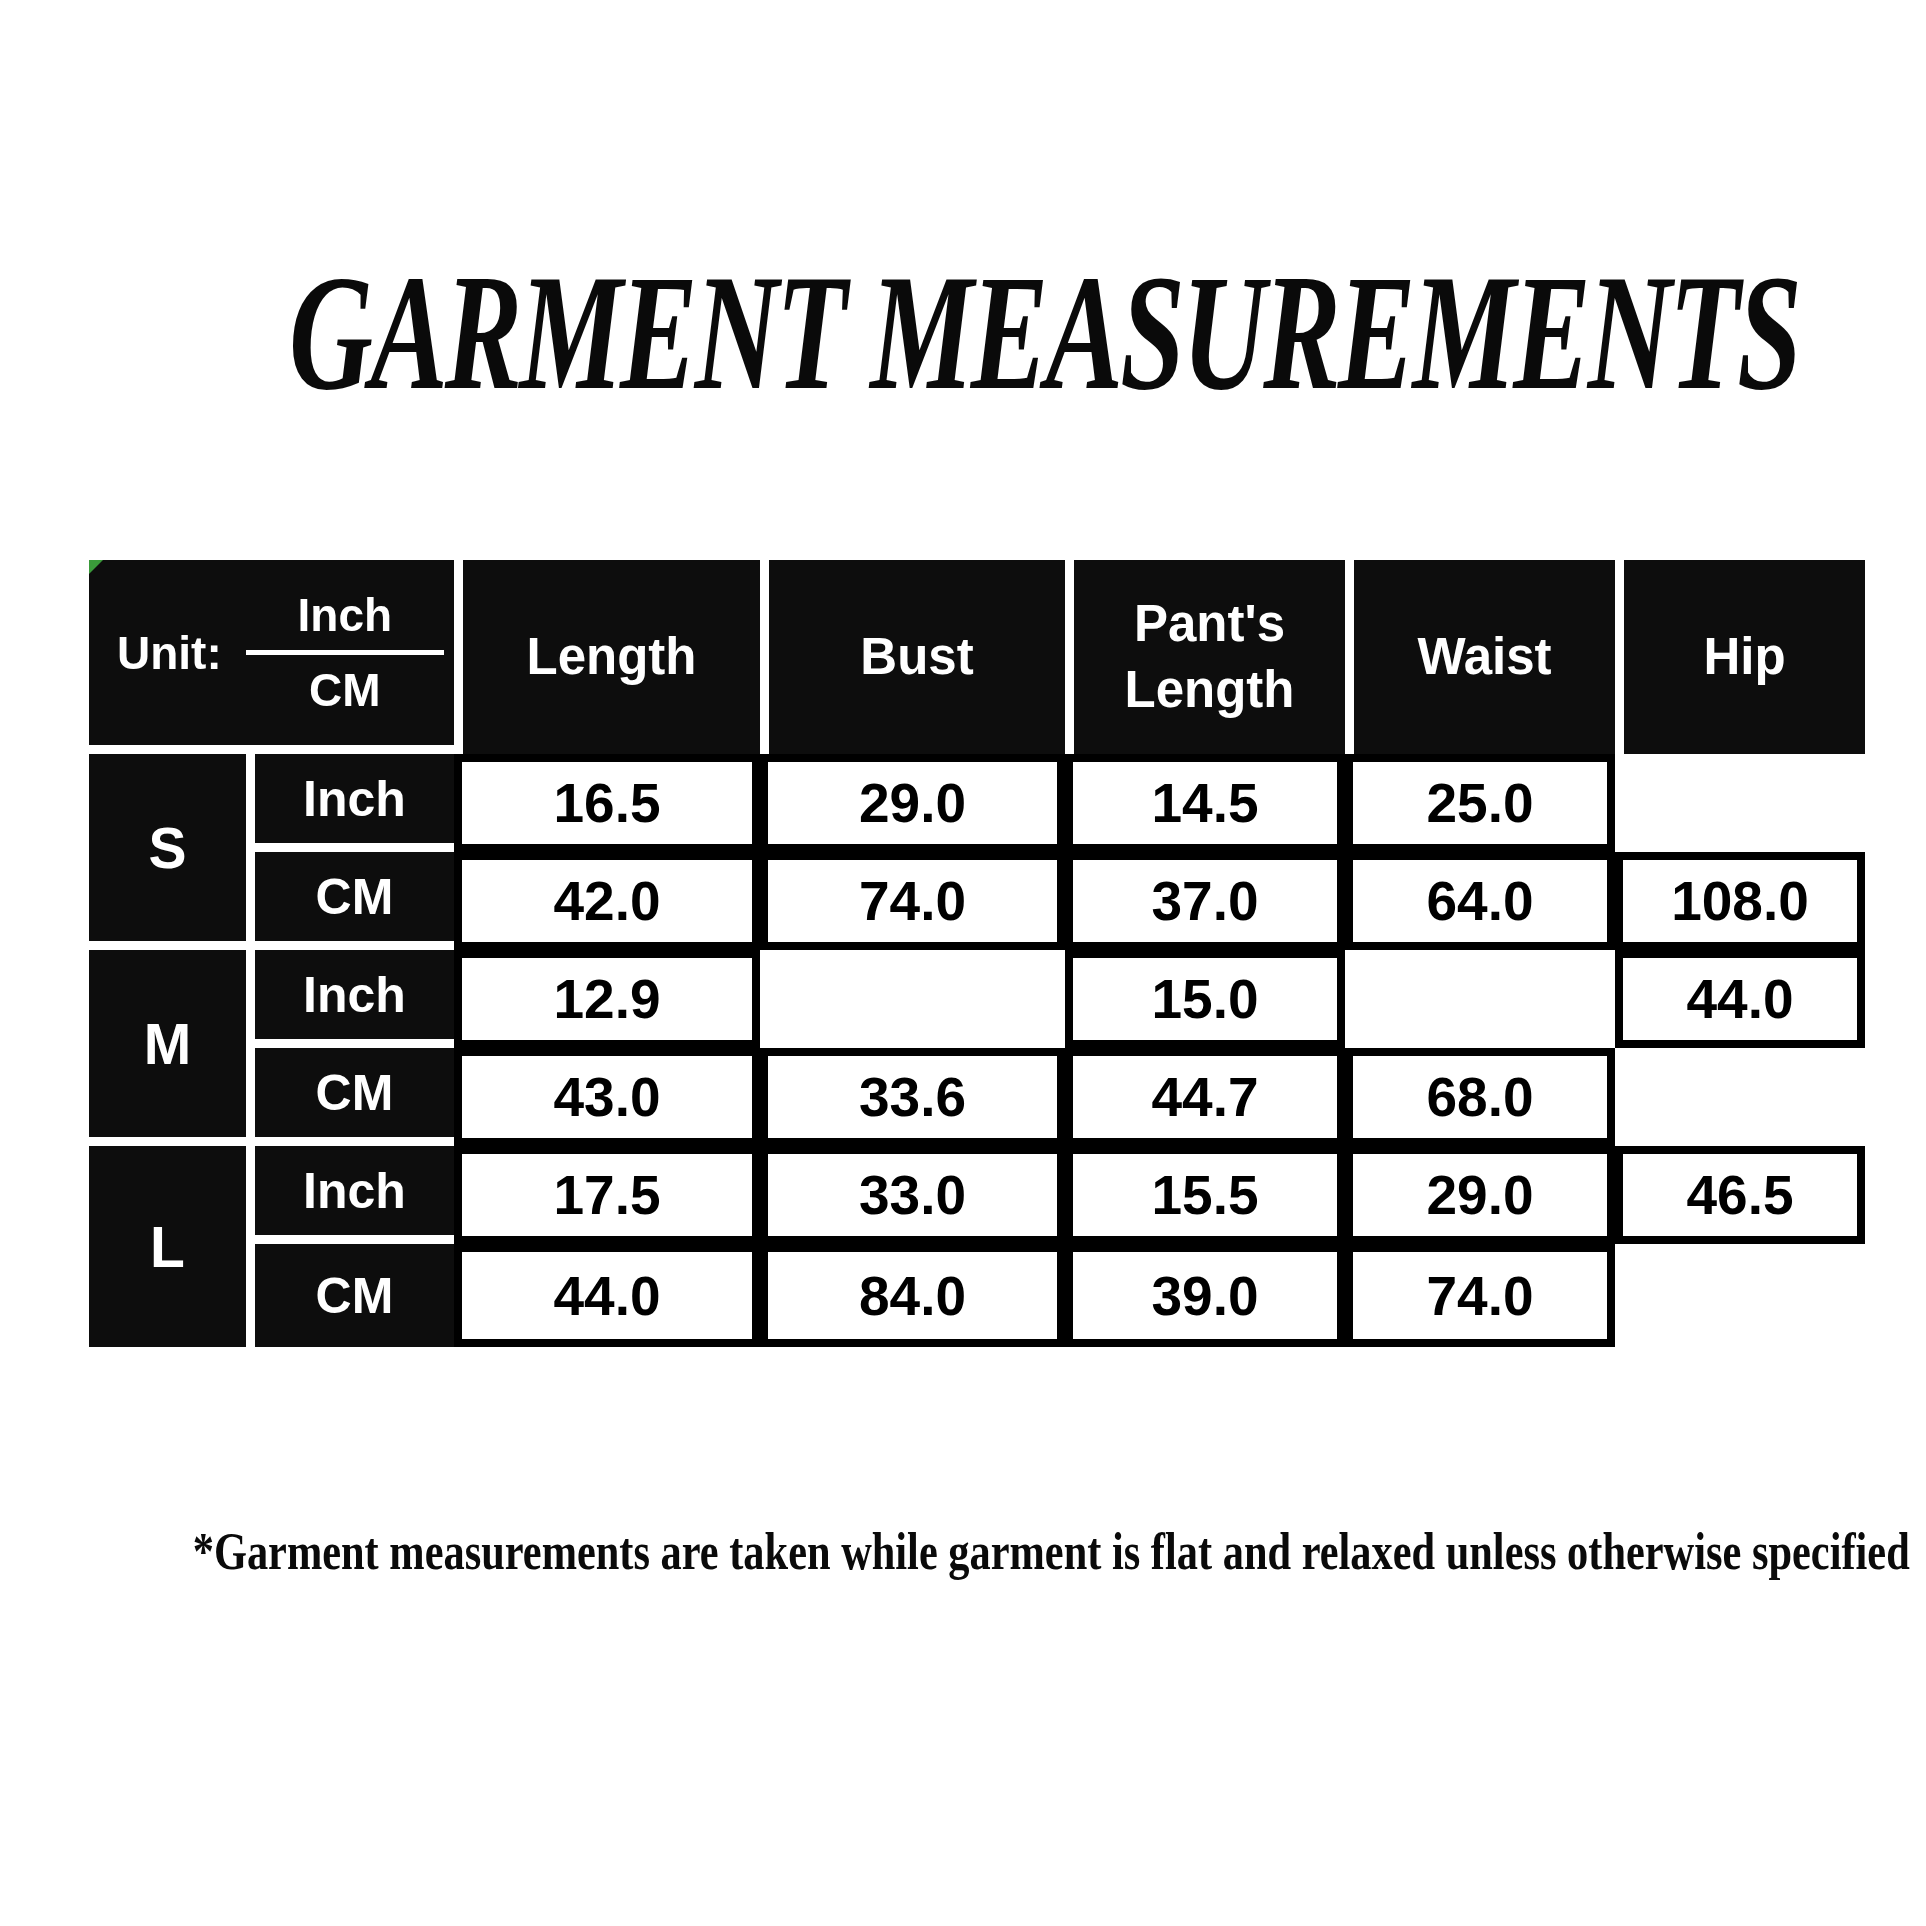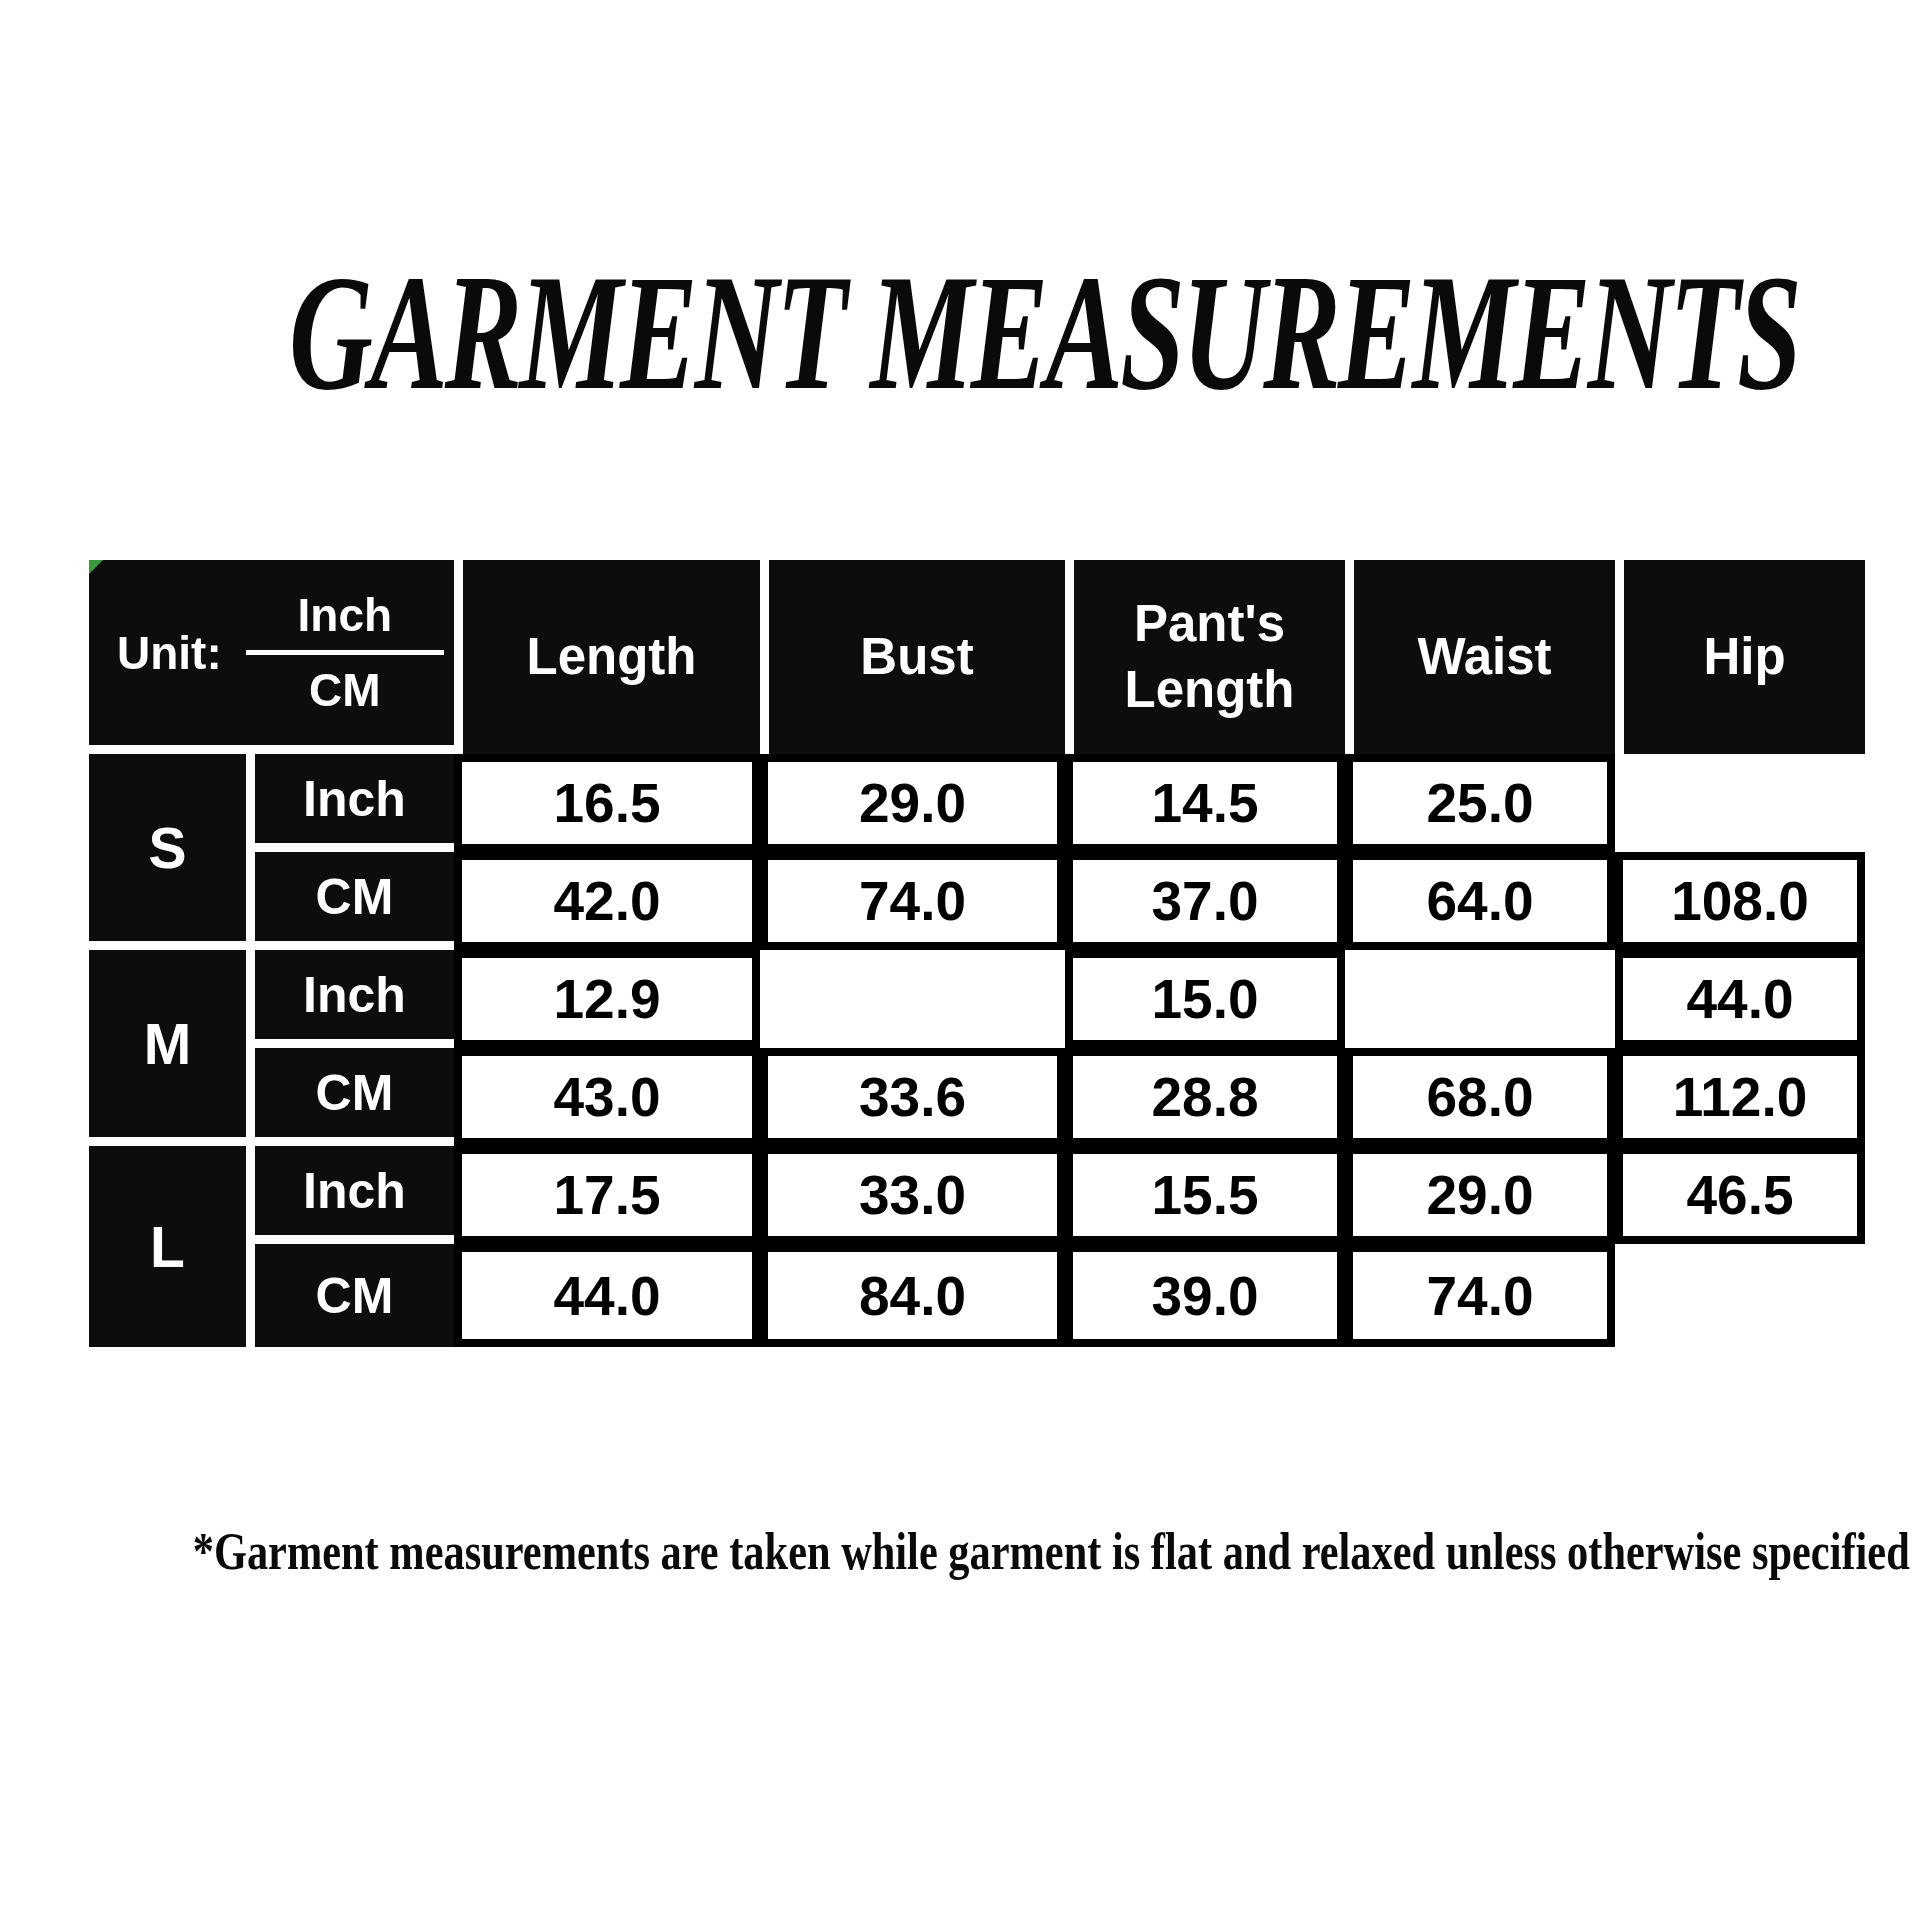--- a/index.html
+++ b/index.html
@@ -91,23 +91,22 @@
 
   <div class="cell blk size-cell c1 rs45 gut-r gut-b">M</div>
   <div class="cell blk ulabel c2 r4 gut-b">Inch</div>
   <div class="cell wht c3 r4">12.9</div>
   <div class="cell wht c5 r4">15.0</div>
   <div class="cell wht c7 r4">44.0</div>
 
   <div class="cell blk ulabel c2 r5 gut-b">CM</div>
   <div class="cell wht c3 r5">43.0</div>
   <div class="cell wht c4 r5">33.6</div>
-  <div class="cell wht c5 r5">28.8</div>
+  <div class="cell wht c5 r5">44.7</div>
   <div class="cell wht c6 r5">68.0</div>
-  <div class="cell wht c7 r5">112.0</div>
 
   <div class="cell blk size-cell c1 rs67 gut-r">L</div>
   <div class="cell blk ulabel c2 r6 gut-b">Inch</div>
   <div class="cell wht c3 r6">17.5</div>
   <div class="cell wht c4 r6">33.0</div>
   <div class="cell wht c5 r6">15.5</div>
   <div class="cell wht c6 r6">29.0</div>
   <div class="cell wht c7 r6">46.5</div>
 
   <div class="cell blk ulabel c2 r7">CM</div>

